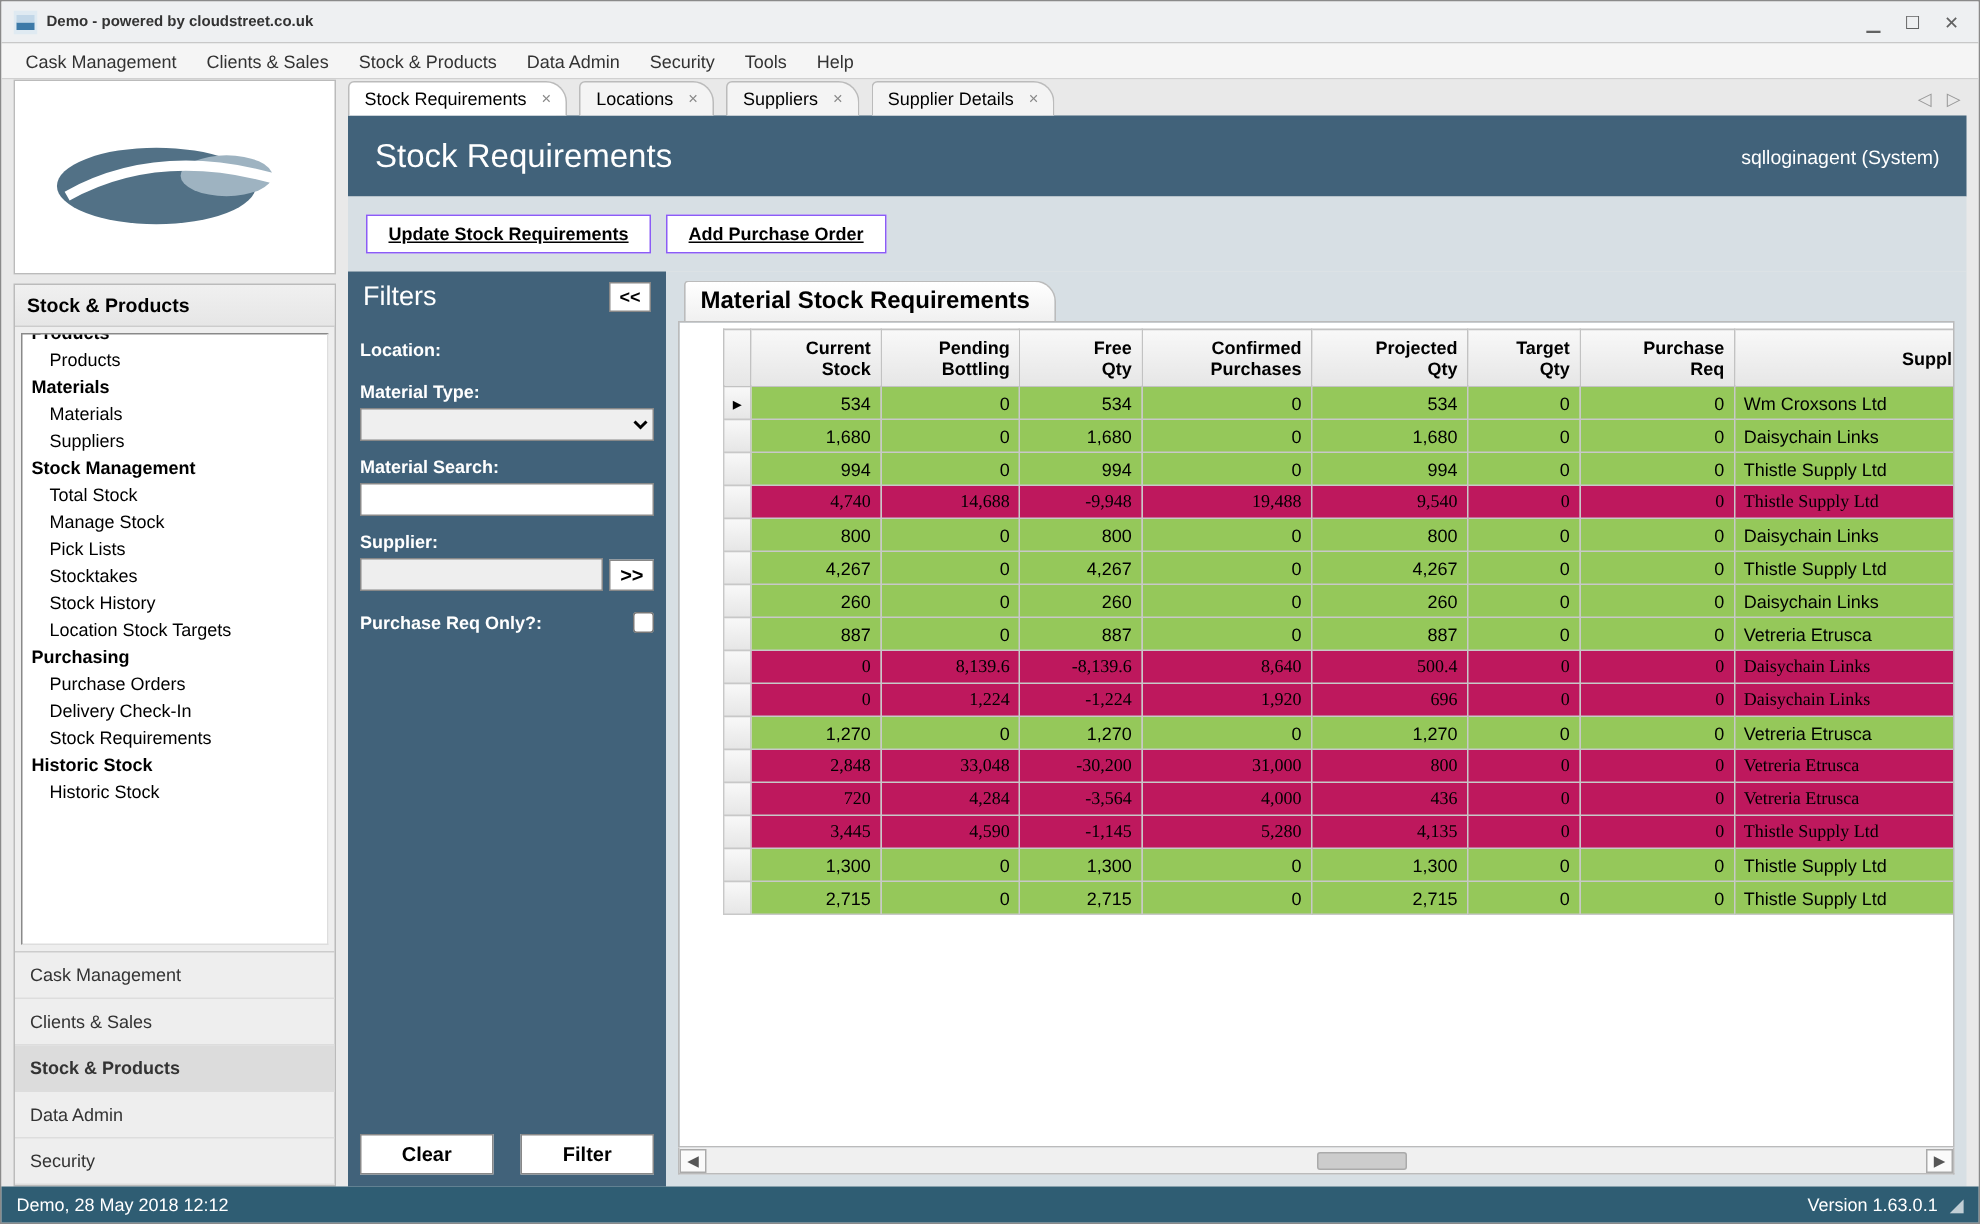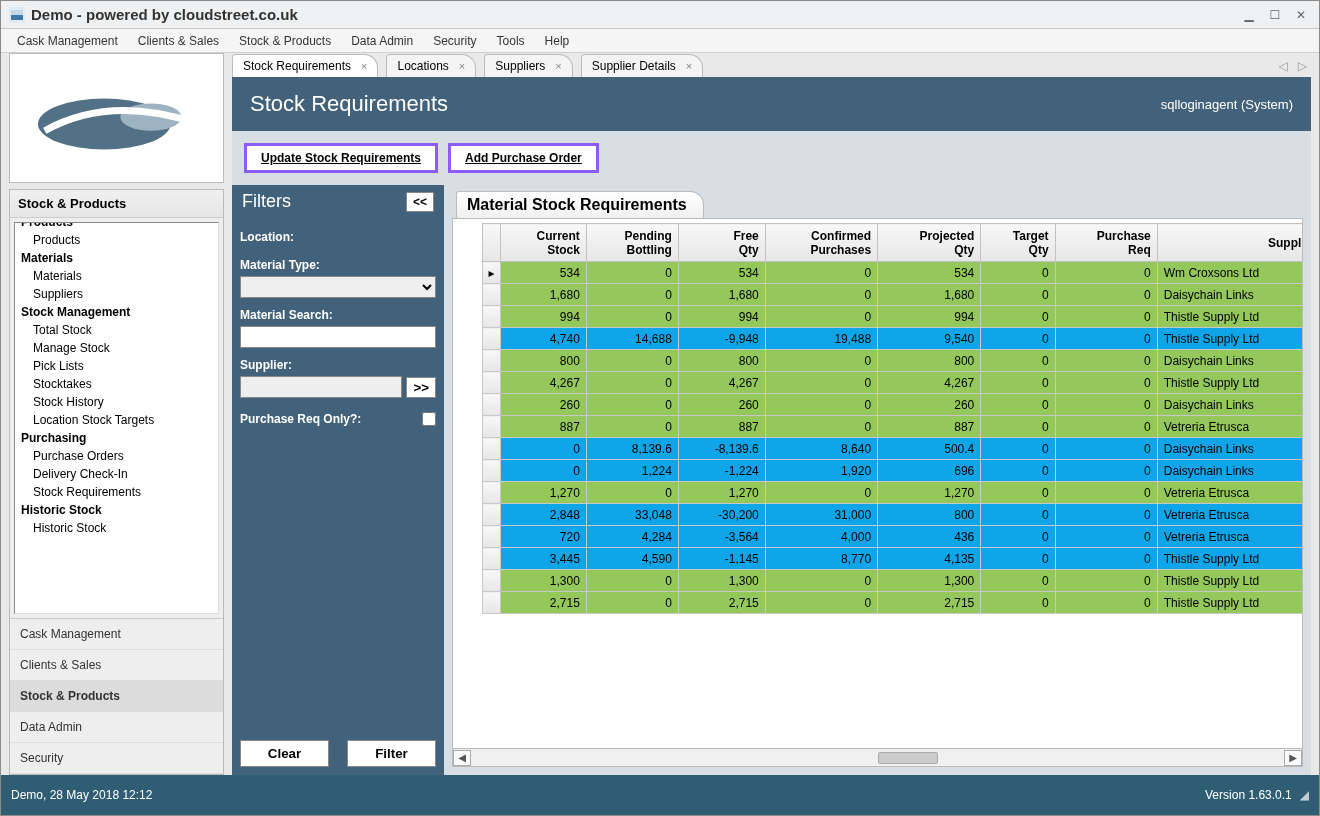--- a/index.html
+++ b/index.html
@@ -1,20 +1,20 @@
 <!DOCTYPE html>
 <html><head>
 <meta charset="utf-8">
 <style>
 * { box-sizing: border-box; margin: 0; padding: 0; font-family: "Segoe UI", Tahoma, sans-serif; }
 html, body { width: 1320px; height: 816px; background: #e8e8e8; }
 .window { width: 100%; height: 100%; border: 1px solid #8a8a8a; background: #f0f0f0; display: flex; flex-direction: column; }
 .titlebar { height: 28px; background: #eef0f2; display: flex; align-items: center; padding: 0 8px; border-bottom: 1px solid #c8c8c8; }
 .titlebar .ico { width: 16px; height: 16px; margin-right: 6px; display: inline-block; }
-.titlebar .title { font-size: 15px; color: #333; font-weight: 600; }
+.titlebar .title { font-size: 10px; color: #333; font-weight: 600; }
 .titlebar .spacer { flex: 1; }
 .titlebar .winbtn { width: 20px; height: 18px; margin-left: 6px; display: flex; align-items: center; justify-content: center; color: #333; opacity: .75; cursor: pointer; font-size: 12px; }
 
 .menubar { height: 24px; background: #f5f5f5; display: flex; align-items: center; padding: 0 6px; border-bottom: 1px solid #d0d0d0; font-size: 12px; color: #333; }
 .menubar .mitem { padding: 3px 10px; cursor: pointer; }
 
 .body { flex: 1; display: flex; min-height: 0; padding: 0 8px 0 8px; background: #e9e9e9; }
 .sidebar { width: 215px; display: flex; flex-direction: column; min-height: 0; }
 .logo { height: 130px; background: #fff; border: 1px solid #bbb; display: flex; align-items: center; justify-content: center; }
 .logo svg { width: 170px; height: 80px; }
@@ -32,21 +32,21 @@
 .tabrow .tab { padding: 4px 10px; font-size: 12px; background: #f4f4f4; border: 1px solid #bbb; border-bottom: none; border-radius: 4px 14px 0 0; margin-right: 8px; display: flex; align-items: center; cursor: pointer; position:relative; }
 .tabrow .tab.active { background: #fff; font-weight: 400; z-index: 2; }
 .tabrow .tab .close { margin-left: 10px; color: #888; font-size: 11px; }
 .tabrow .nav-arrows { position:absolute; right:4px; bottom:4px; font-size:12px; color:#999; display:flex; gap:10px; }
 
 .pageheader { background: #41627a; color: #fff; padding: 14px 18px; display: flex; align-items: center; }
 .pageheader .h1 { font-size: 22px; font-weight: 400; }
 .pageheader .user { margin-left: auto; font-size: 13px; }
 
 .actionbar { background: #d7dfe4; padding: 12px 12px; display: flex; gap: 10px; }
-.actionbar button { padding: 5px 14px; font-size: 12px; font-weight: 700; text-decoration: underline; background: #fff; border: 3px solid #8b5cf6; cursor:pointer; }
+.actionbar button { padding: 5px 14px; font-size: 12px; font-weight: 700; text-decoration: underline; background: #fff; border: 1px solid #8b5cf6; cursor:pointer; }
 
 .content { flex: 1; display: flex; min-height: 0; }
 .filters { width: 212px; background: #41627a; color: #fff; display: flex; flex-direction: column; padding: 0 8px 8px 8px; font-size: 12px; }
 .filters .fhead { display: flex; align-items: flex-end; padding: 6px 2px 8px 2px; }
 .filters .fhead span { font-size: 18px; }
 .filters .fhead button { margin-left: auto; padding: 2px 6px; font-size: 12px; font-weight: 700; background:#fff; border:1px solid #888; cursor:pointer; color:#000; }
 .filters label { display:block; font-weight: 700; margin-top: 10px; margin-bottom: 4px; }
 .filters select, .filters input[type=text] { width: 100%; height: 22px; font-size: 12px; padding: 2px 4px; border: 1px solid #888; }
 .filters .suprow { display:flex; gap:4px; align-items:center; }
 .filters .suprow input { flex:1; }
@@ -60,27 +60,27 @@
 .gridtab { margin: 6px 0 0 4px; }
 .gridtab span { display:inline-block; background:linear-gradient(#fff,#f0f0f0); border:1px solid #bbb; border-bottom:none; border-radius:3px 14px 0 0; padding: 4px 16px 4px 10px; font-size:16px; font-weight:700; }
 .gridbox { flex:1; background:#fff; border:1px solid #bbb; padding:4px; overflow:auto; min-height:0; position:relative; }
 table.grid { border-collapse: collapse; font-size: 12px; width: 100%; margin-left: 25px; }
 table.grid th { background: linear-gradient(#f8f8f8,#e6e6e6); border: 1px solid #c2c2c2; padding: 4px 6px; font-weight: 700; text-align: right; height:38px; vertical-align:middle; position:sticky; top:0; }
 table.grid th.left { text-align:right; }
 table.grid td { border: 1px solid #c8c8c8; padding: 3px 6px; text-align: right; height:22px; }
 table.grid td.rowhdr { width:18px; background:linear-gradient(#f8f8f8,#e6e6e6); padding:0; text-align:center; }
 table.grid td.left { text-align:left; }
 .rg { background: #95c85a; }
-.ry { background: #0ea5e9; }
+.ry { background: #be185d; font-family: Liberation Serif, serif; }
 .hscroll { height:18px; border:1px solid #bbb; border-top:none; background:#f0f0f0; position:relative; display:flex; align-items:center; }
 .hscroll .sbtn { width:18px; height:16px; border:1px solid #aaa; background:#fafafa; display:flex; align-items:center; justify-content:center; font-size:10px; color:#555; }
 .hscroll .track { flex:1; position:relative; height:16px; }
 .hscroll .thumb { position:absolute; left:50%; width:60px; height:12px; top:2px; background:#ccc; border:1px solid #aaa; border-radius:2px; }
 
-.statusbar { height: 40px; background: #2f5d73; color: #fff; font-size: 12px; display: flex; align-items: center; padding: 0 10px; }
+.statusbar { height: 24px; background: #2f5d73; color: #fff; font-size: 12px; display: flex; align-items: center; padding: 0 10px; }
 .statusbar .ver { margin-left: auto; }
 .statusbar .grip { margin-left:8px; font-size:12px; opacity:.7; }
 
 
 ::-webkit-scrollbar { width:16px; height:16px; }
 ::-webkit-scrollbar-track { background:#f0f0f0; border:1px solid #ccc; }
 ::-webkit-scrollbar-thumb { background:#ccc; border:1px solid #aaa; }
 </style>
 </head>
 <body>
@@ -368,21 +368,21 @@
                     <td class="ry">436</td>
                     <td class="ry">0</td>
                     <td class="ry">0</td>
                     <td class="ry left">Vetreria Etrusca</td>
                   </tr>
                   <tr>
                     <td class="rowhdr"></td>
                     <td class="ry">3,445</td>
                     <td class="ry">4,590</td>
                     <td class="ry">-1,145</td>
-                    <td class="ry">8,770</td>
+                    <td class="ry">5,280</td>
                     <td class="ry">4,135</td>
                     <td class="ry">0</td>
                     <td class="ry">0</td>
                     <td class="ry left">Thistle Supply Ltd</td>
                   </tr>
                   <tr>
                     <td class="rowhdr"></td>
                     <td class="rg">1,300</td>
                     <td class="rg">0</td>
                     <td class="rg">1,300</td>

